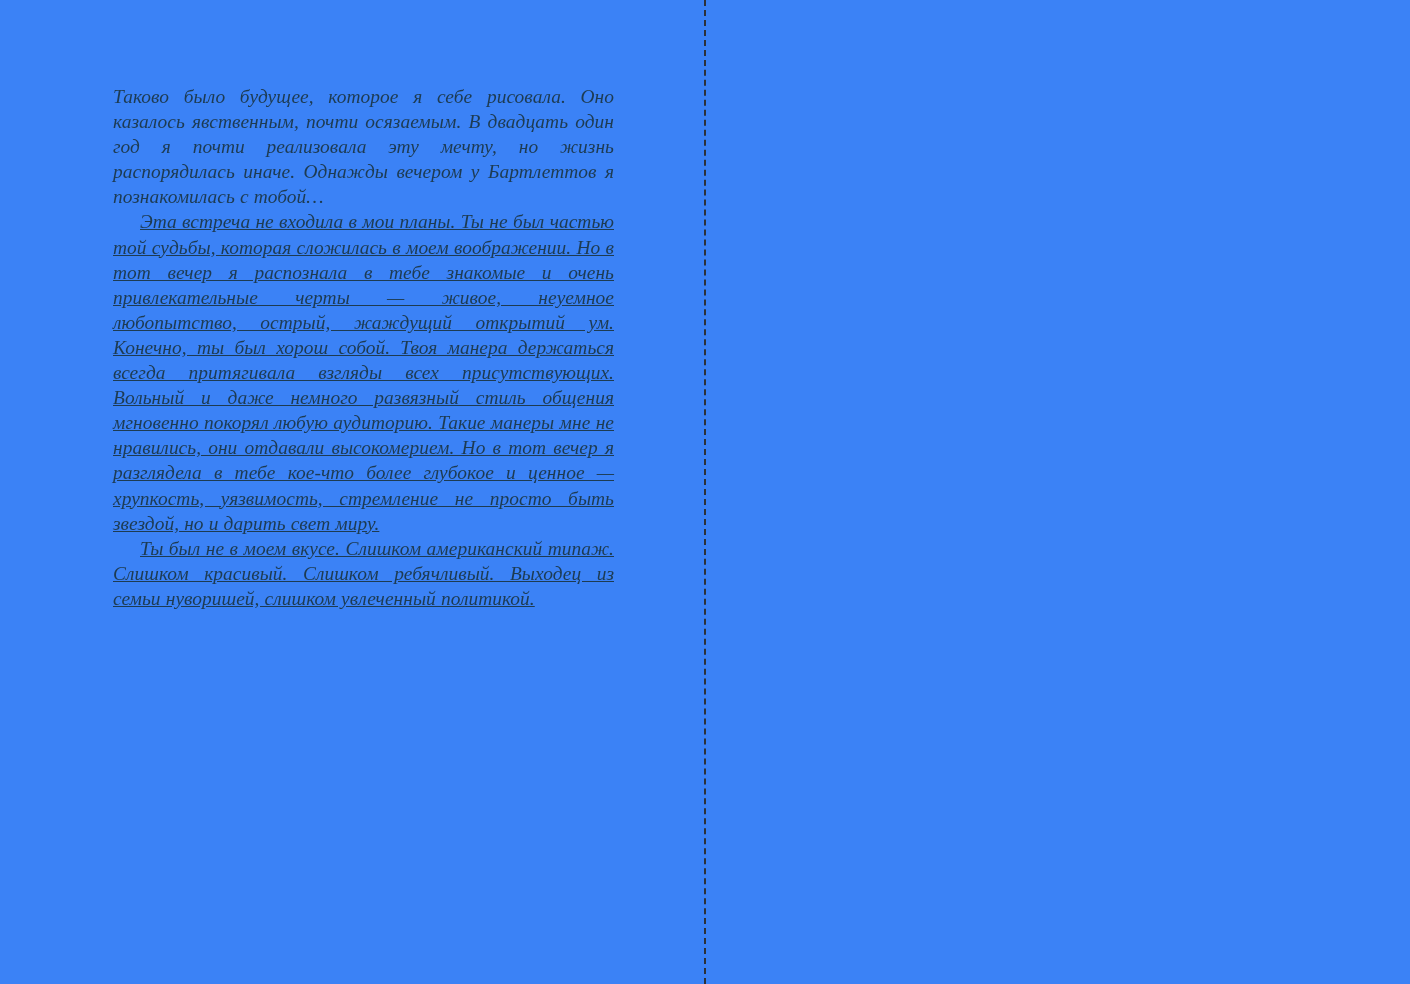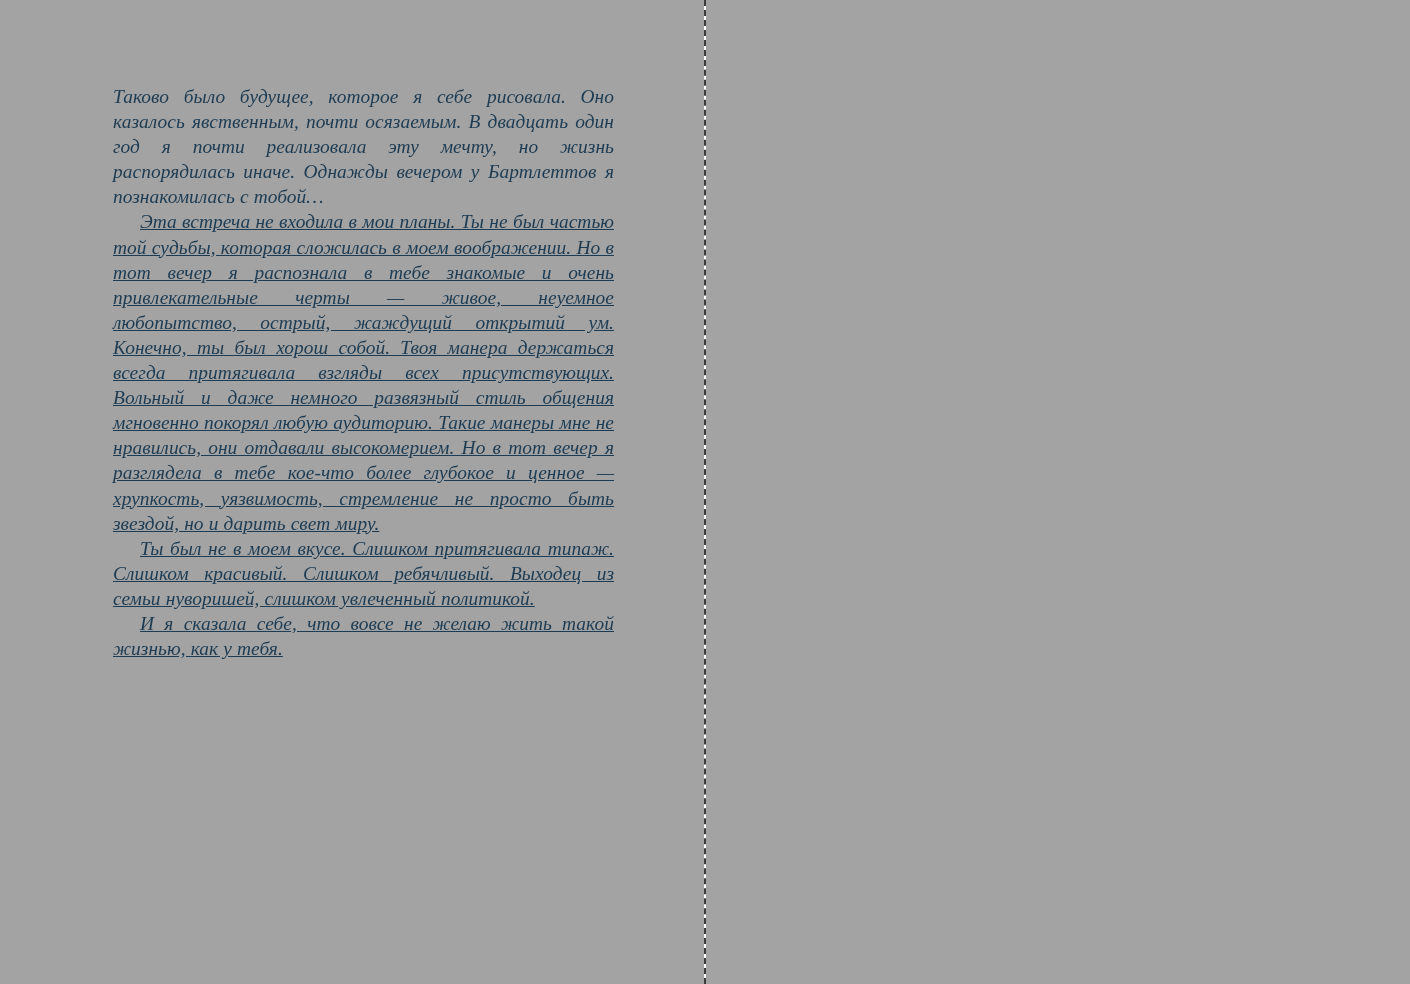--- a/index.html
+++ b/index.html
@@ -32,21 +32,22 @@
     height: 984px;
     border-left: 2px dashed #2b2b2b;
     opacity: .92;
   }
 
   
   .page {
     position: absolute;
     top: 0;
     height: 984px;
-    background: #a3a3a3;
+    background: #3b82f6;
+    padding-left: 32px;
   }
   .page-left  { left: 0;     width: 704px; }
   .page-right { left: 706px; width: 704px; }
 
   
   .block-left {
     position: absolute;
     left: 113px;
     top: 84px;
     width: 501px;
@@ -66,22 +67,21 @@
 </style>
 </head>
 <body>
 
 <div class="spread">
 
   <div class="page page-left">
     <div class="block-left">
       <p class="p-italic">Таково было будущее, которое я себе рисовала. Оно казалось явственным, почти осязаемым. В двадцать один год я почти реализовала эту мечту, но жизнь распорядилась иначе. Однажды вечером у Бартлеттов я познакомилась с тобой…</p>
       <p class="p-italic indent">Эта встреча не входила в мои планы. Ты не был частью той судьбы, которая сложилась в моем воображении. Но в тот вечер я распознала в тебе знакомые и очень привлекательные черты — живое, неуемное любопытство, острый, жаждущий открытий ум. Конечно, ты был хорош собой. Твоя манера держаться всегда притягивала взгляды всех присутствующих. Вольный и даже немного развязный стиль общения мгновенно покорял любую аудиторию. Такие манеры мне не нравились, они отдавали высокомерием. Но в тот вечер я разглядела в тебе кое-что более глубокое и ценное — хрупкость, уязвимость, стремление не просто быть звездой, но и дарить свет миру.</p>
-      <p class="p-italic indent">Ты был не в моем вкусе. Слишком притягивала типаж. Слишком красивый. Слишком ребячливый. Выходец из семьи нуворишей, слишком увлеченный политикой.</p>
-      <p class="p-italic indent">И я сказала себе, что вовсе не желаю жить такой жизнью, как у тебя.</p>
+      <p class="p-italic indent">Ты был не в моем вкусе. Слишком американский типаж. Слишком красивый. Слишком ребячливый. Выходец из семьи нуворишей, слишком увлеченный политикой.</p>
     </div>
   </div>
 
   <div class="fold"></div>
 
   <div class="page page-right">
 
     
 
     

